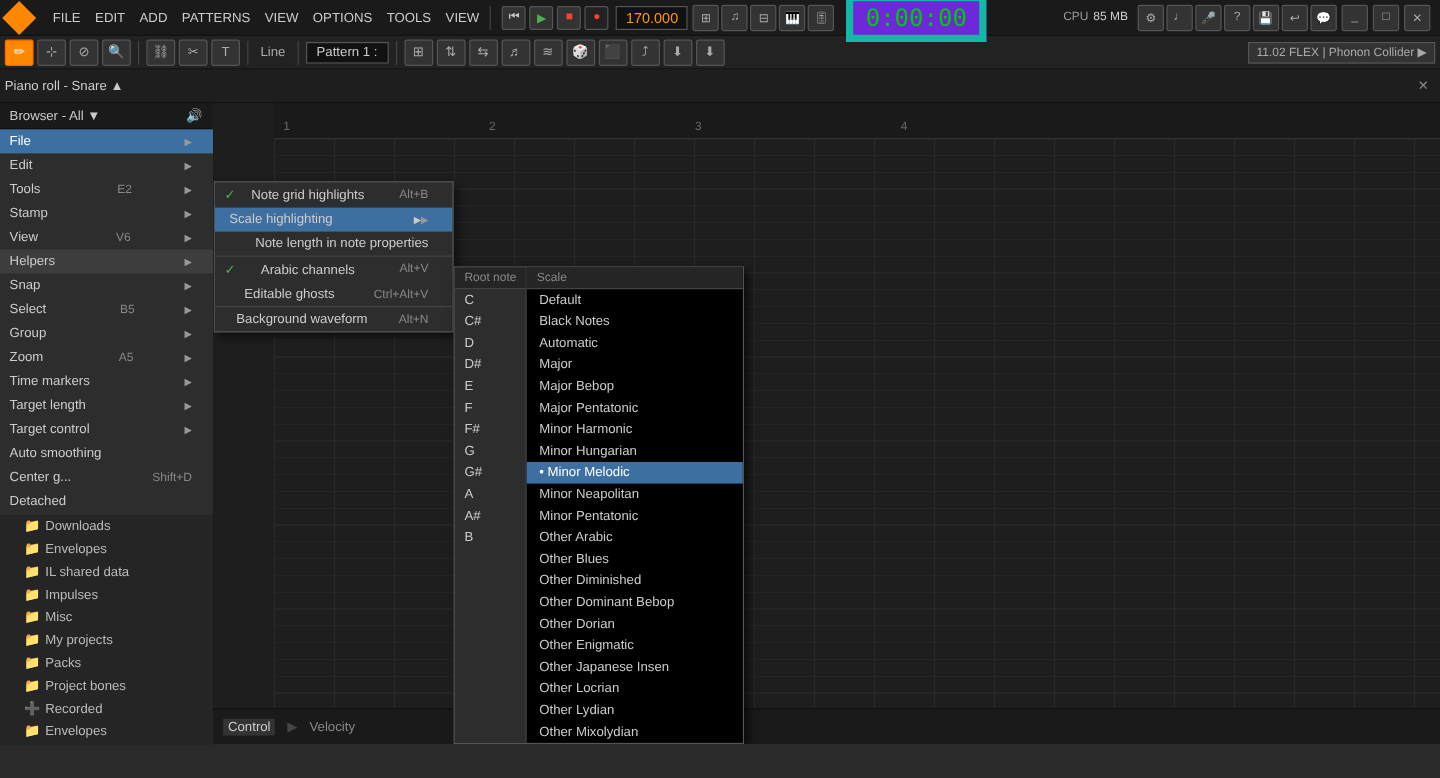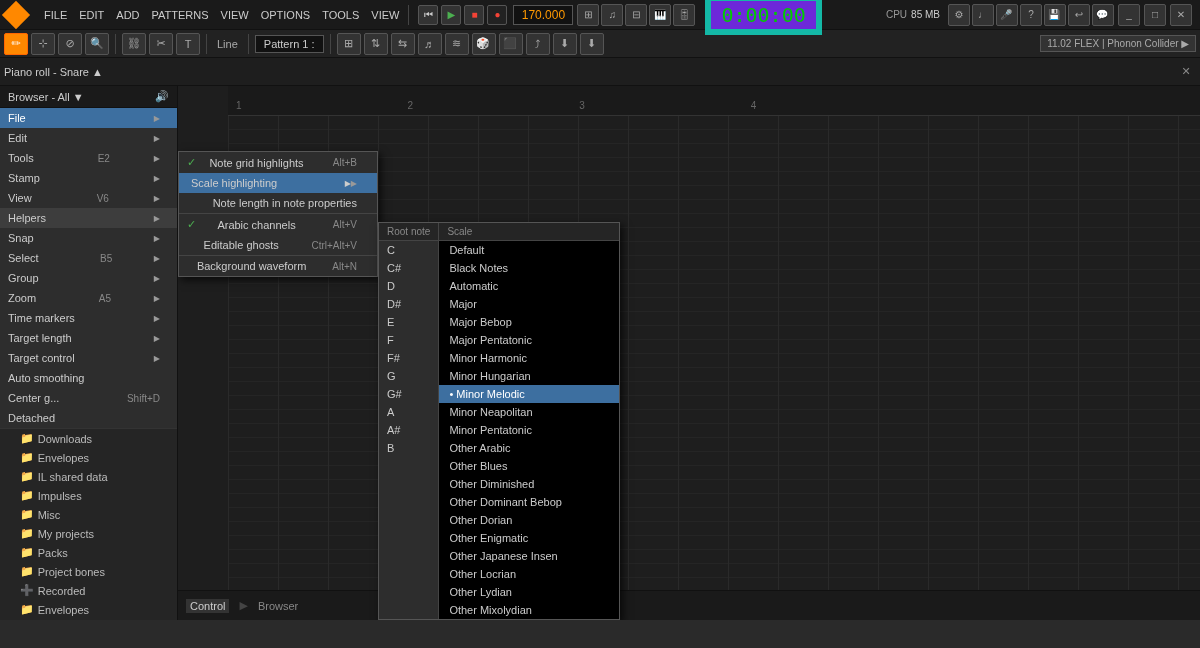--- a/index.html
+++ b/index.html
@@ -372,18 +372,18 @@
         <div class="scale-item">Other Locrian</div>
         <div class="scale-item">Other Lydian</div>
         <div class="scale-item">Other Mixolydian</div>
 
       </div>
     </div>
 
     <div class="bottom-bar">
       <span class="bottom-label active">Control</span>
       <span style="color:#444; margin:0 2px;">▶</span>
-      <span class="bottom-label">Browser</span>
+      <span class="bottom-label">Velocity</span>
     </div>
 
   </div>
 
 </div>
 
 </body></html>

